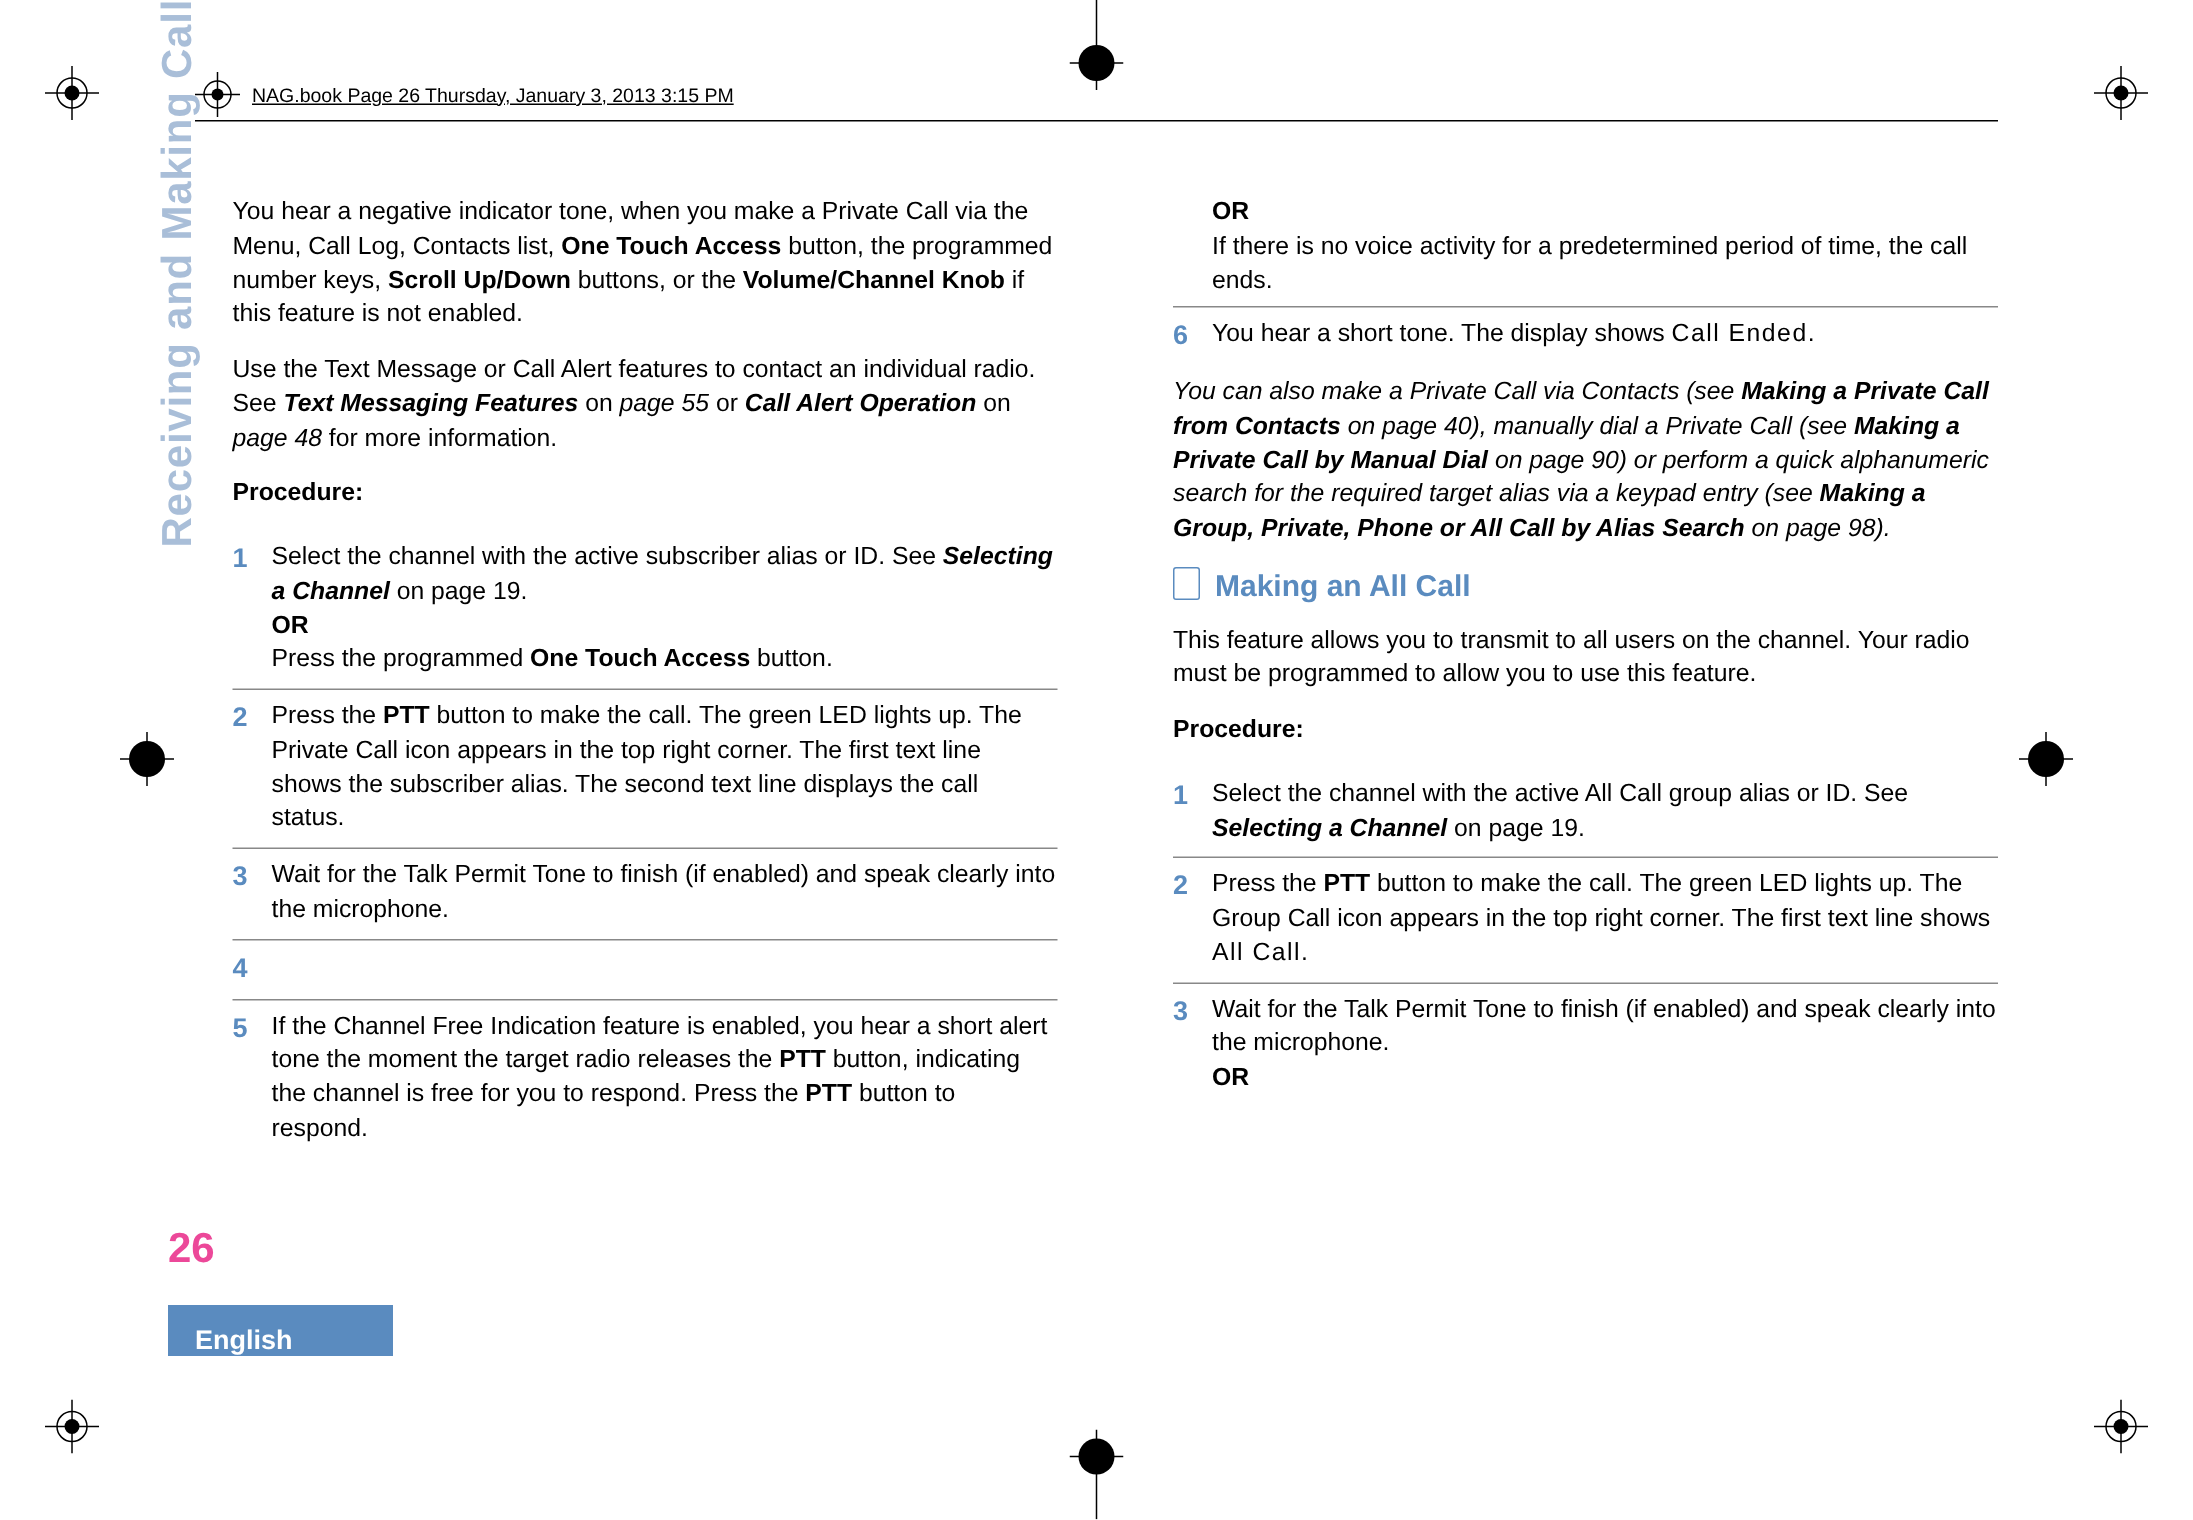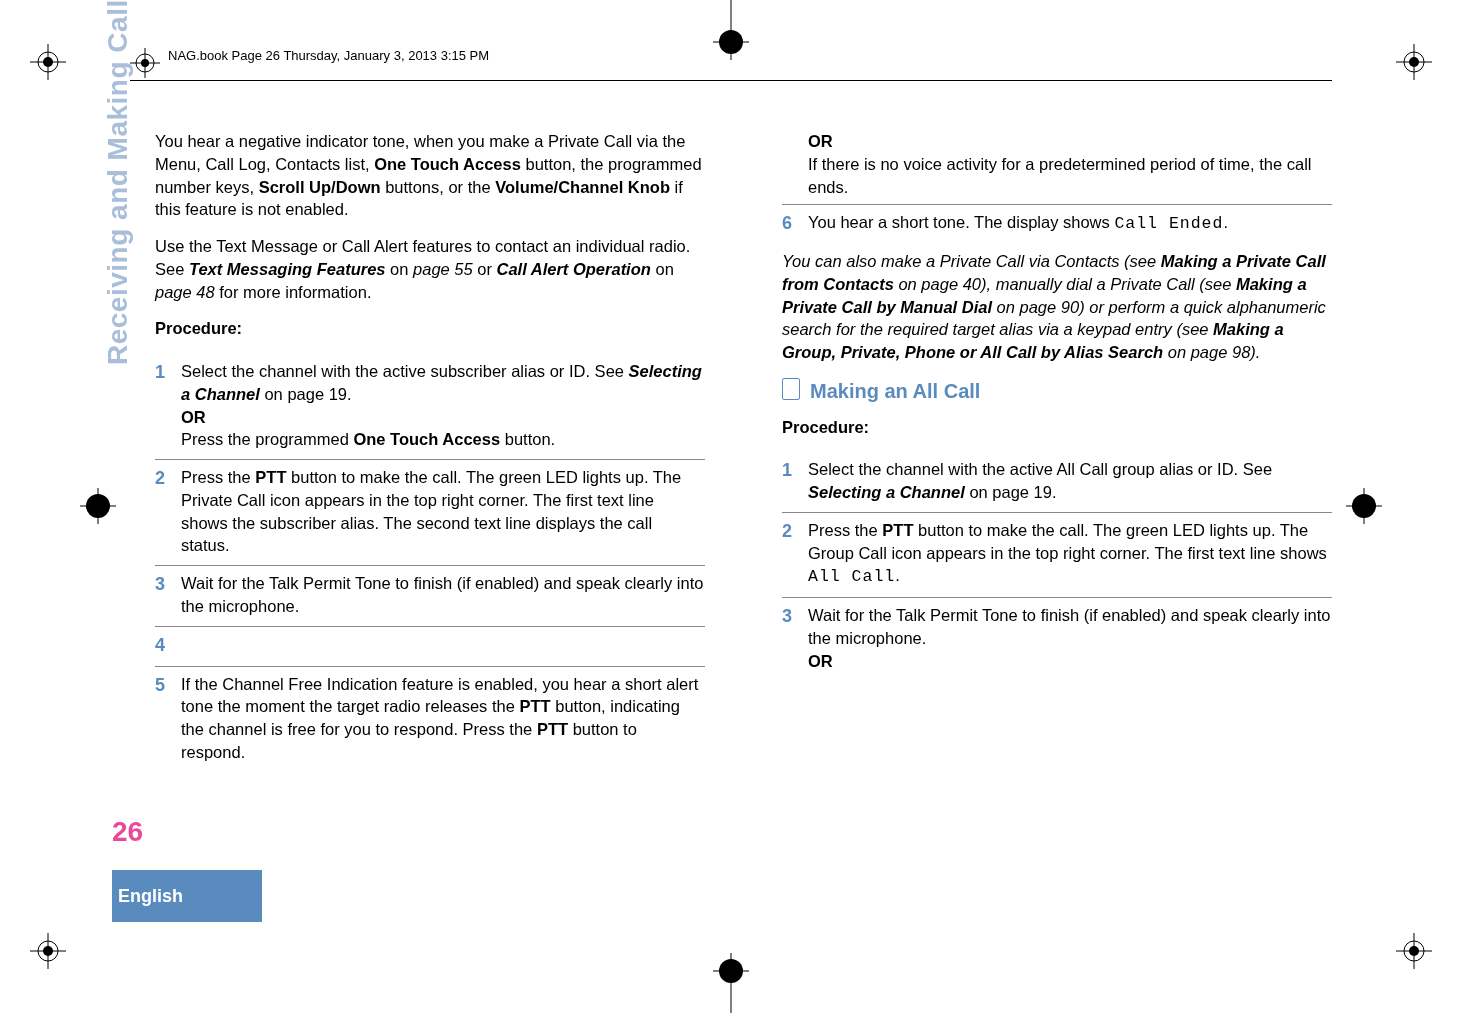--- a/index.html
+++ b/index.html
@@ -32,21 +32,23 @@
     position: absolute;
     top: 48px;
     left: 130px;
     right: 130px;
     border-bottom: 1px solid #000;
     padding-bottom: 2px;
     font-size: 13px;
   }
   .page-header-line {
     display: flex;
+    align-items: center;
     gap: 8px;
+    text-decoration: underline;
   }
   .header-crop {
     width: 30px; height: 30px;
   }
   .content {
     position: absolute;
     top: 130px;
     left: 155px;
     right: 130px;
     bottom: 120px;
@@ -69,21 +71,21 @@
     padding-bottom: 8px;
   }
   .step:first-of-type { border-top: none; }
   .step-num {
     color: #5a8bbf;
     font-weight: bold;
     font-size: 18px;
     min-width: 14px;
   }
   .step-body { flex: 1; }
-  .mono { font-family: Liberation Mono, monospace; letter-spacing: 1px;}
+  .mono { font-family: Liberation Sans, sans-serif; letter-spacing: 1px;}
   .italic-block { font-style: italic; margin-top: 6px; margin-bottom: 14px;}
   .section-head {
     display: flex;
     gap: 10px;
     color: #5a8bbf;
     font-weight: bold;
     font-size: 20px;
     margin-top: 8px;
     margin-bottom: 10px;
   }
@@ -110,28 +112,28 @@
     top: 816px;
     color: #ec4899;
     font-weight: bold;
     font-size: 28px;
   }
   .lang-bar {
     position: absolute;
     left: 112px;
     top: 870px;
     width: 150px;
-    height: 52px;
+    height: 34px;
     background: #5a8bbf;
     color: #fff;
     font-weight: bold;
     font-size: 18px;
     display: flex;
-    align-items: center;
-    padding-left: 6px;
+    align-items: flex-end;
+    padding-left: 18px;
   }
 </style>
 </head>
 <body>
 
 <div class="crop-mark crop-tl">
   <svg viewBox="0 0 36 36">
       <circle cx="18" cy="18" r="10" fill="none" stroke="#000" stroke-width="1"></circle>
       <circle cx="18" cy="18" r="5" fill="#000"></circle>
       <line x1="0" y1="18" x2="36" y2="18" stroke="#000"></line>
@@ -269,20 +271,21 @@
 
     <p class="italic-block">
       <span>You can also make a Private Call via Contacts (see </span><b>Making a Private Call from Contacts</b><span> on page 40), manually dial a Private Call (see </span><b>Making a Private Call by Manual Dial</b><span> on page 90) or perform a quick alphanumeric search for the required target alias via a keypad entry (see </span><b>Making a Group, Private, Phone or All Call by Alias Search</b><span> on page 98).</span>
     </p>
 
     <div class="section-head">
       <span class="doc-icon"></span>
       <span>Making an All Call</span>
     </div>
 
+    <p>This feature allows you to transmit to all users on the channel. Your radio must be programmed to allow you to use this feature.</p>
 
     <p><b>Procedure:</b></p>
 
     <div class="step-list">
       <div class="step">
         <div class="step-num">1</div>
         <div class="step-body">
           <span>Select the channel with the active All Call group alias or ID. See </span><b><i>Selecting a Channel</i></b><span> on page 19.</span>
         </div>
       </div>

